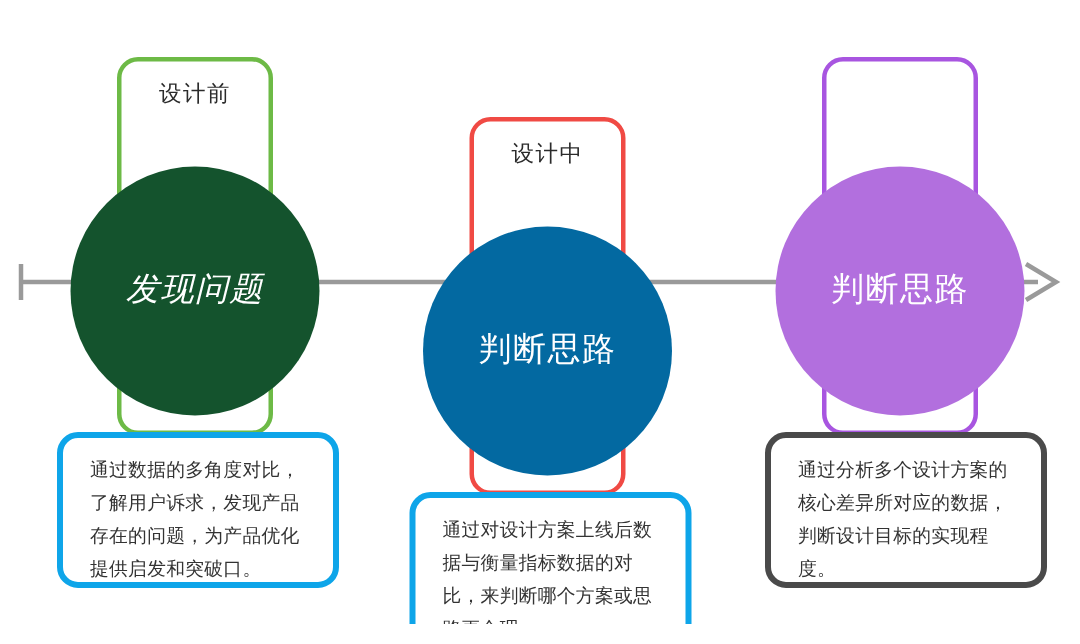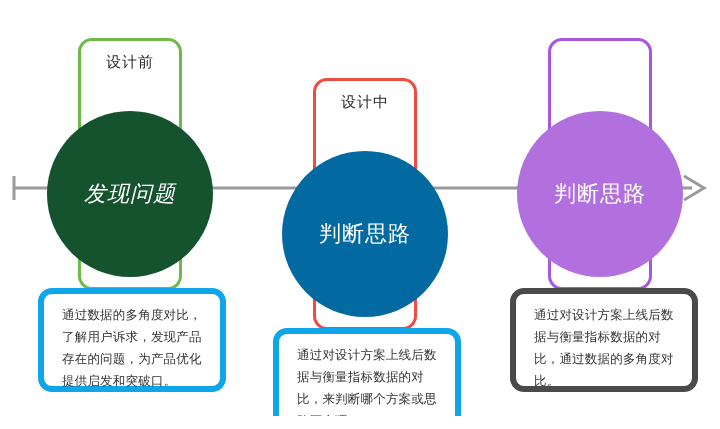--- a/index.html
+++ b/index.html
@@ -90,21 +90,21 @@
   }
 
   
   .desc {
     position: absolute;
     left: 28px;
     top: 288px;
     width: 188px;
     height: 104px;
     box-sizing: border-box;
-    border: 6px solid #0ea5e9;
+    border: 4px solid #0ea5e9;
     border-radius: 14px;
     background: #ffffff;
     z-index: 6;
     padding: 10px 14px 8px 18px;
   }
   .desc-strong { border-color: #4a4a4a; }
   .desc-text {
     font-size: 12.5px;
     line-height: 22px;
     color: #333333;
@@ -145,17 +145,17 @@
       <div class="desc-text">通过对设计方案上线后数据与衡量指标数据的对比，来判断哪个方案或思路更合理。</div>
     </div>
   </div>
 
   <div class="stage stage-3">
     <div class="frame" style="border-color:#A855E0;"></div>
     <div class="circle" style="background:#B26FDE;">
       <span class="circle-label">判断思路</span>
     </div>
     <div class="desc desc-strong">
-      <div class="desc-text">通过对设计方案上线后数据与衡量指标数据的对比，通过数据的多角度对比。</div>
+      <div class="desc-text">通过分析多个设计方案的核心差异所对应的数据，判断设计目标的实现程度。</div>
     </div>
   </div>
 
 </div>
 
 </body></html>

